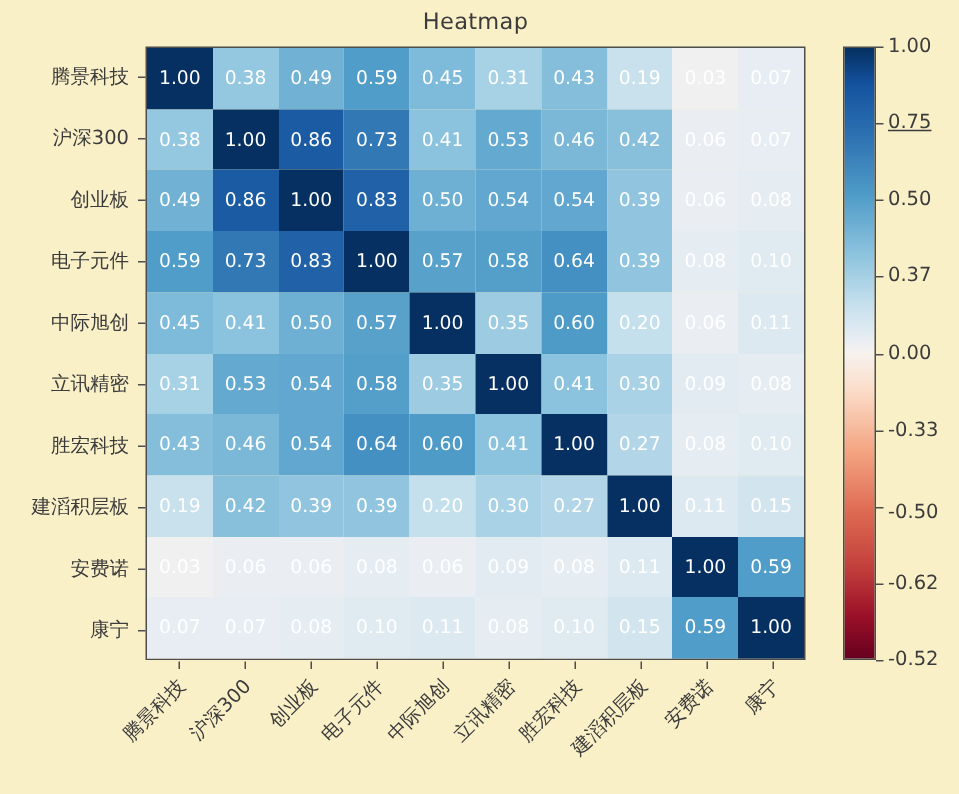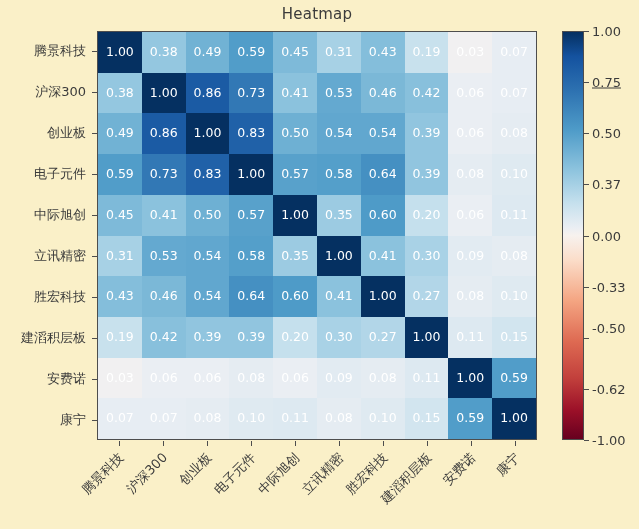--- a/index.html
+++ b/index.html
@@ -376,20 +376,20 @@
       <div class="cblabel" style="top: 51.125px; text-decoration: underline;">0.75</div>
       <div class="cbtick" style="top: 102.25px;"></div>
       <div class="cblabel" style="top: 102.25px;">0.50</div>
       <div class="cbtick" style="top: 153.375px;"></div>
       <div class="cblabel" style="top: 153.375px;">0.37</div>
       <div class="cbtick" style="top: 204.5px;"></div>
       <div class="cblabel" style="top: 204.5px;">0.00</div>
       <div class="cbtick" style="top: 255.625px;"></div>
       <div class="cblabel" style="top: 255.625px;">-0.33</div>
       <div class="cbtick" style="top: 306.75px;"></div>
-      <div class="cblabel" style="top: 297px;">-0.50</div>
+      <div class="cblabel" style="top: 311px;">-0.50</div>
       <div class="cbtick" style="top: 357.875px;"></div>
       <div class="cblabel" style="top: 357.875px;">-0.62</div>
       <div class="cbtick" style="top: 409px;"></div>
-      <div class="cblabel" style="top: 409px;">-1.00</div>
+      <div class="cblabel" style="top: 409px;">-0.52</div>
     </div>
 
 </div>
 
 </body></html>

